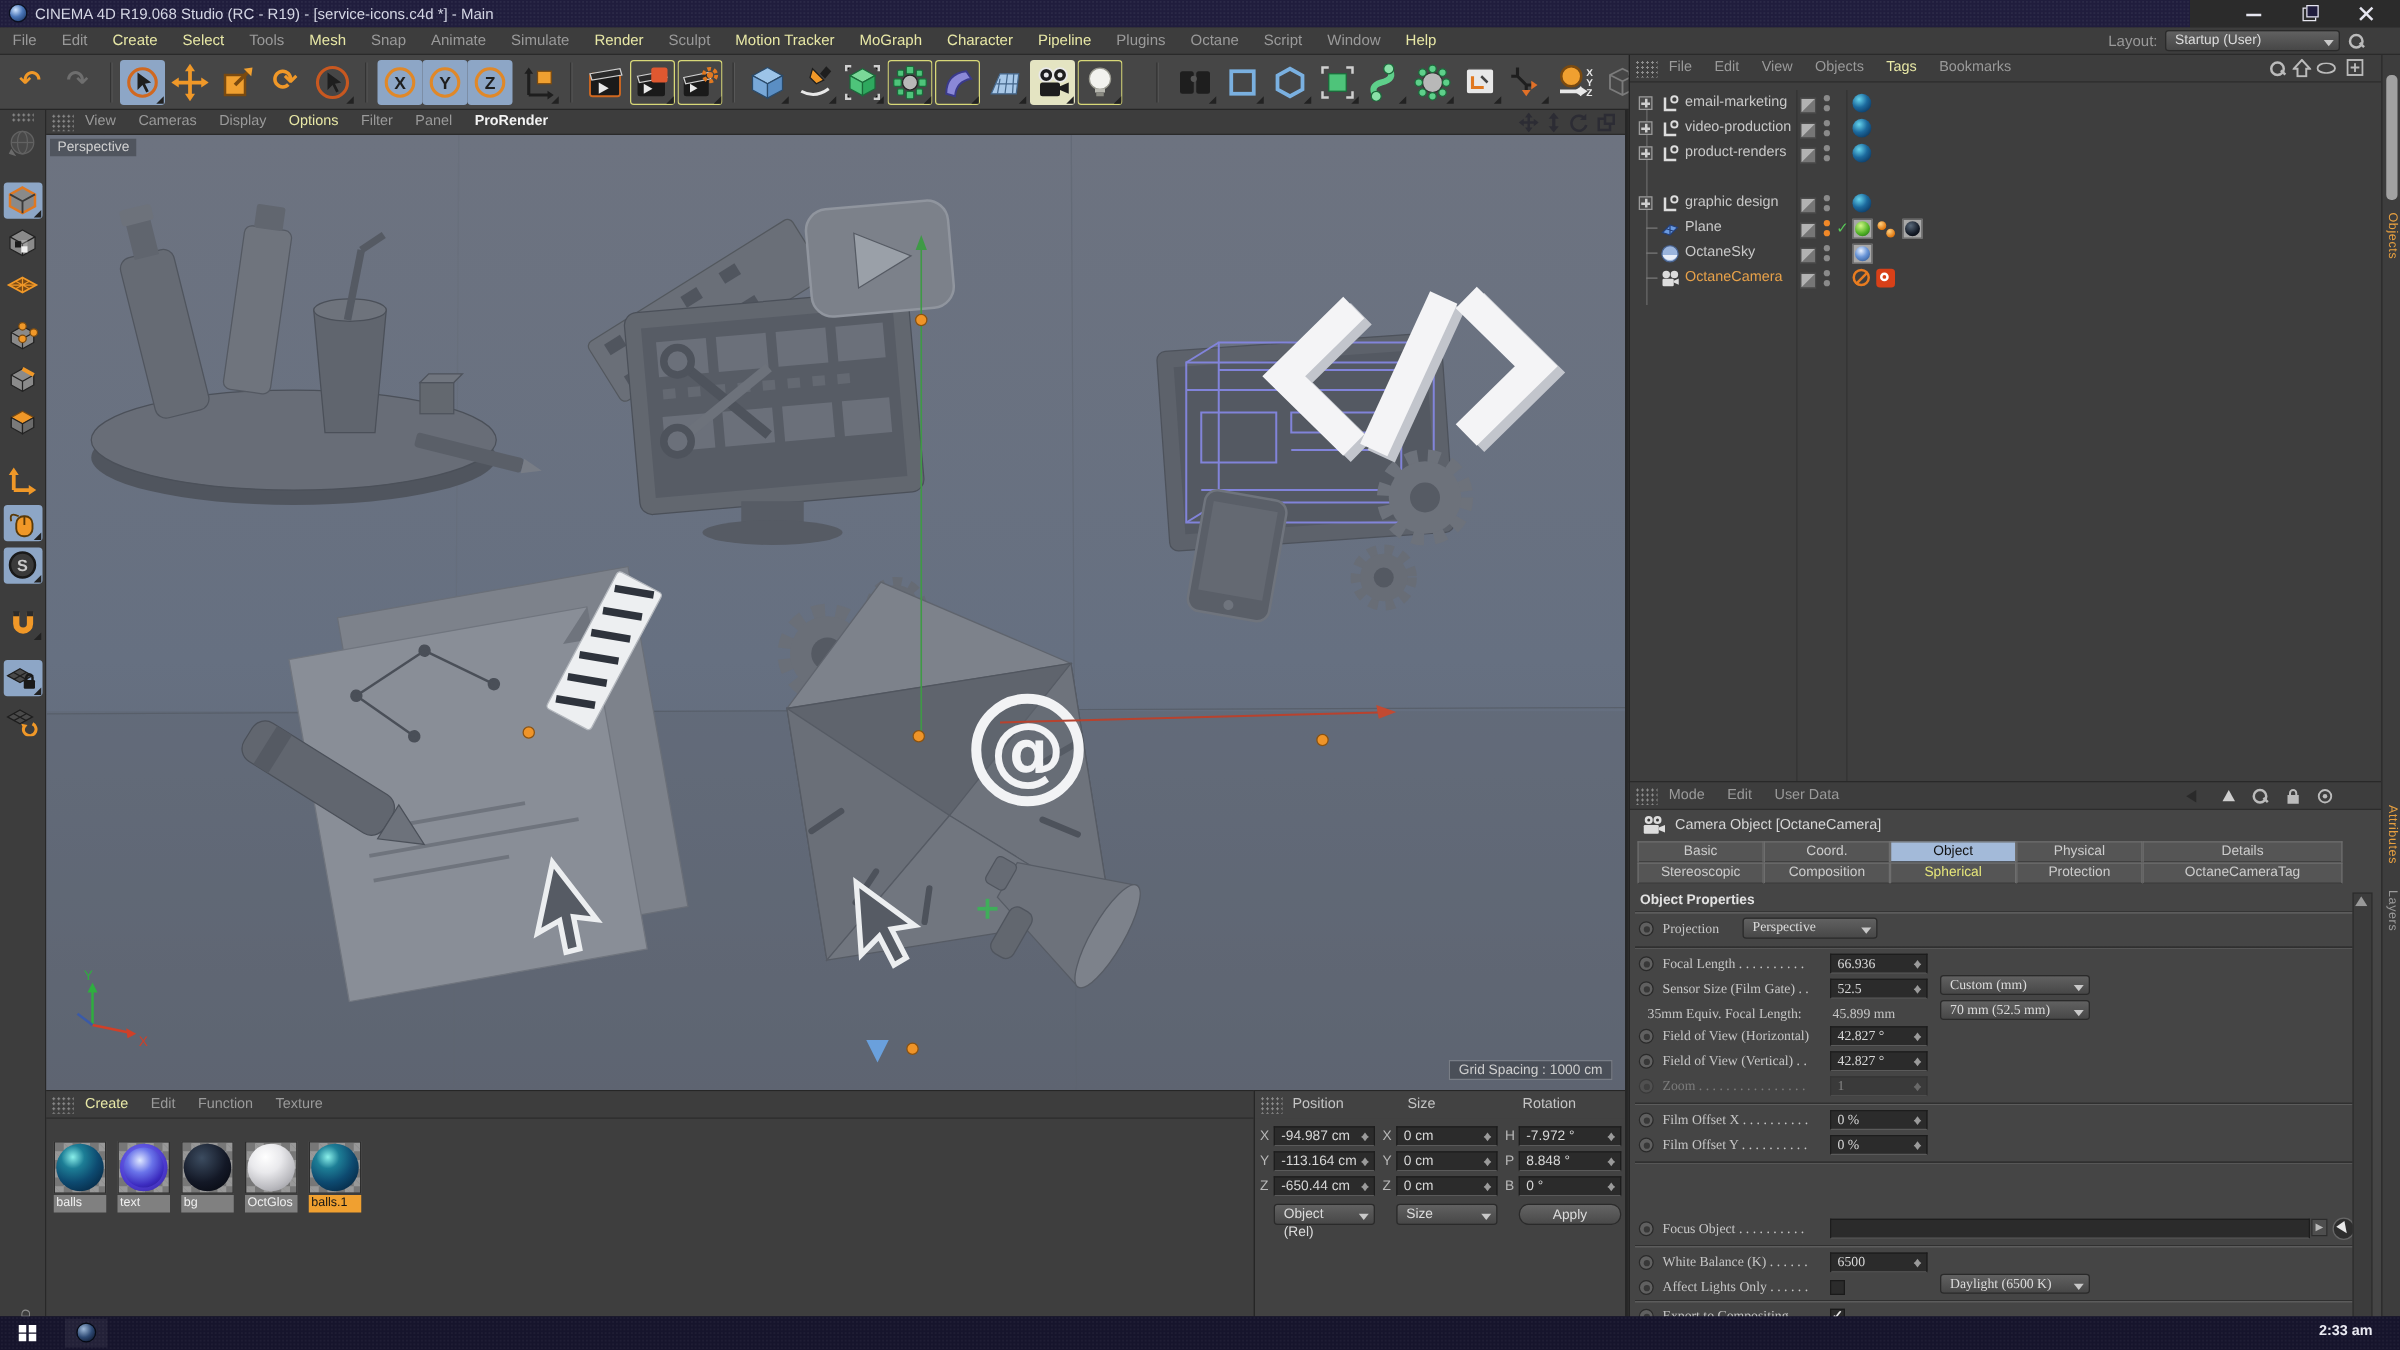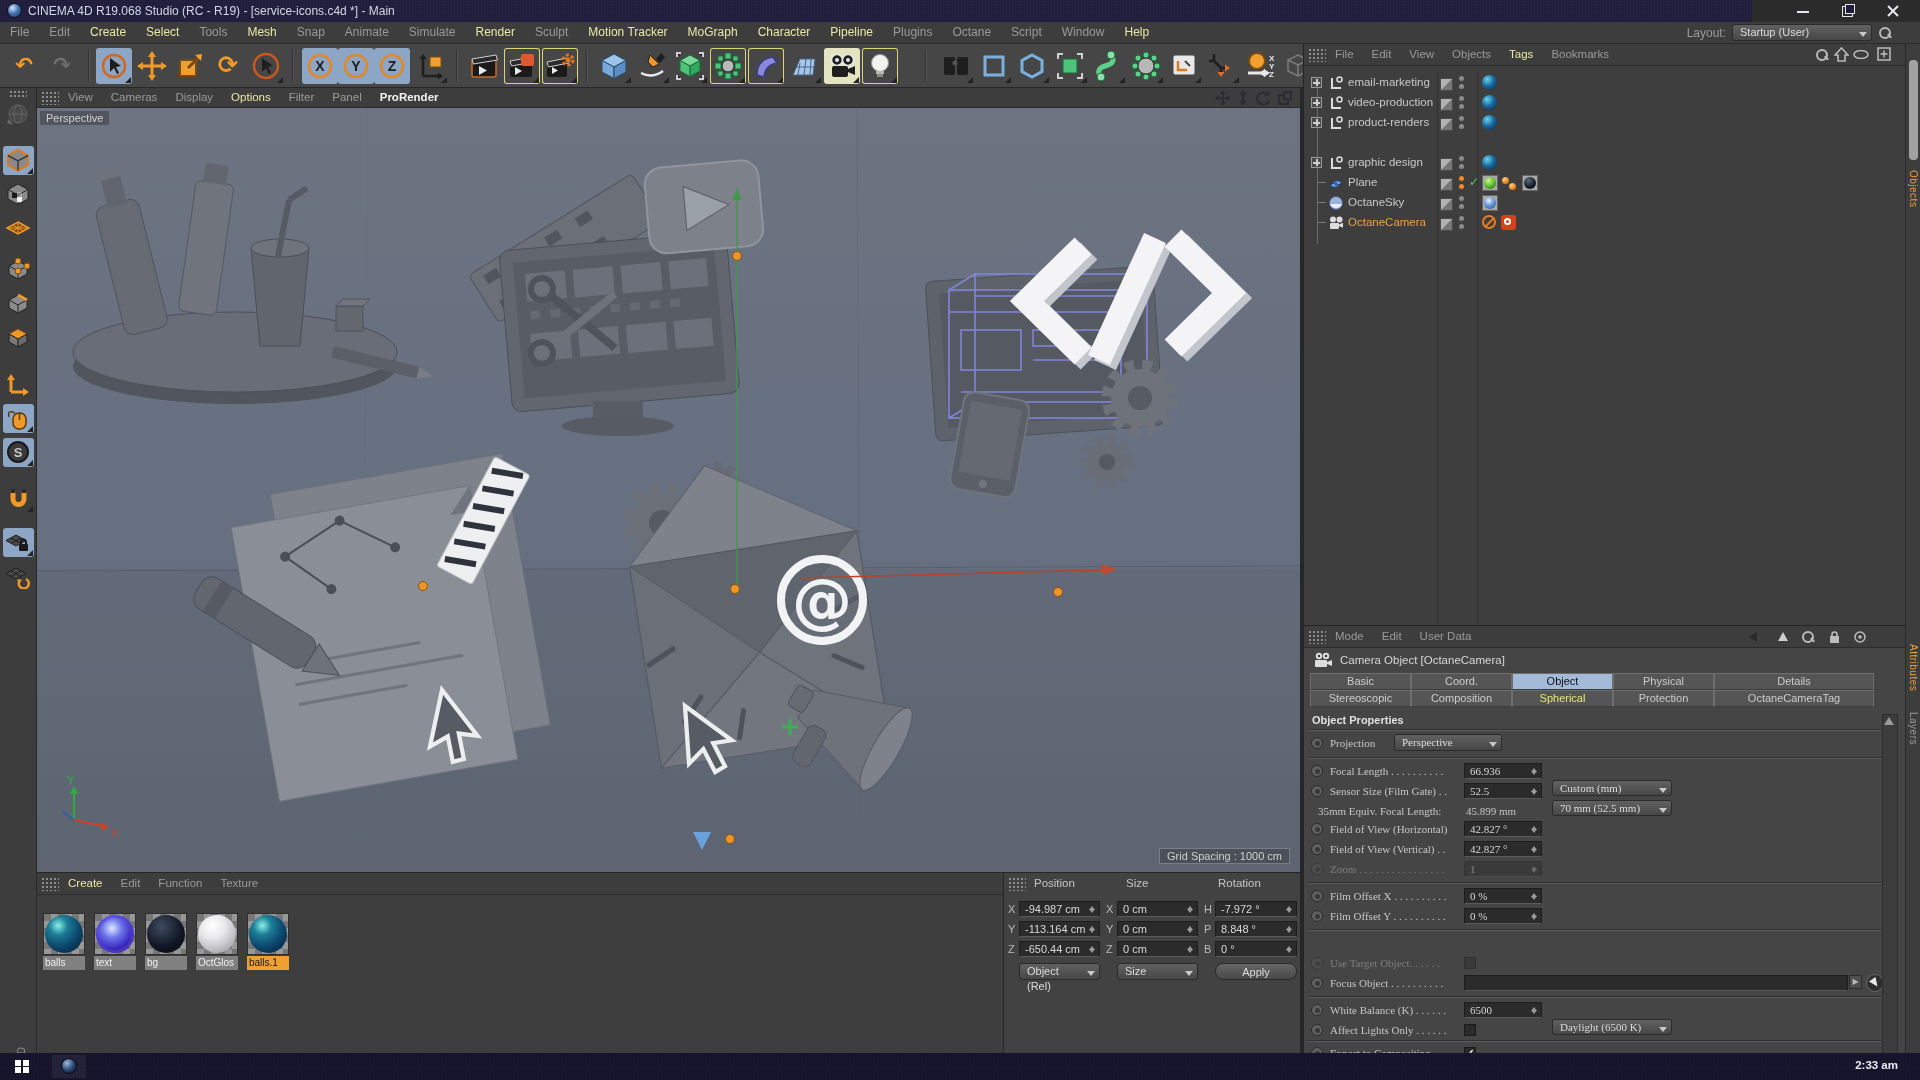--- a/index.html
+++ b/index.html
@@ -1157,25 +1157,20 @@
     <span class="albl">Film Offset X . . . . . . . . . .</span>
     <div class="ainp"><span>0 %</span><span class="spin"></span></div>
   </div>
   <div class="arow" style="top:281px">
     <span class="aknob"></span>
     <span class="albl">Film Offset Y . . . . . . . . . .</span>
     <div class="ainp"><span>0 %</span><span class="spin"></span></div>
   </div>
   <div class="adiv" style="top:303px"></div>
 
-  <div class="arow disab" style="top:328px">
-    <span class="aknob"></span>
-    <span class="albl">Use Target Object. . . . . .</span>
-    <span class="achk"></span>
-  </div>
   <div class="arow" style="top:348px">
     <span class="aknob"></span>
     <span class="albl">Focus Object . . . . . . . . . .</span>
     <div class="ainp" style="width:384px"></div>
     <span class="sidebtn" style="left:545px;top:1px">▶</span>
     <span class="picker" style="left:562px"></span>
   </div>
   <div class="adiv" style="top:370px"></div>
 
   <div class="arow" style="top:375px">

